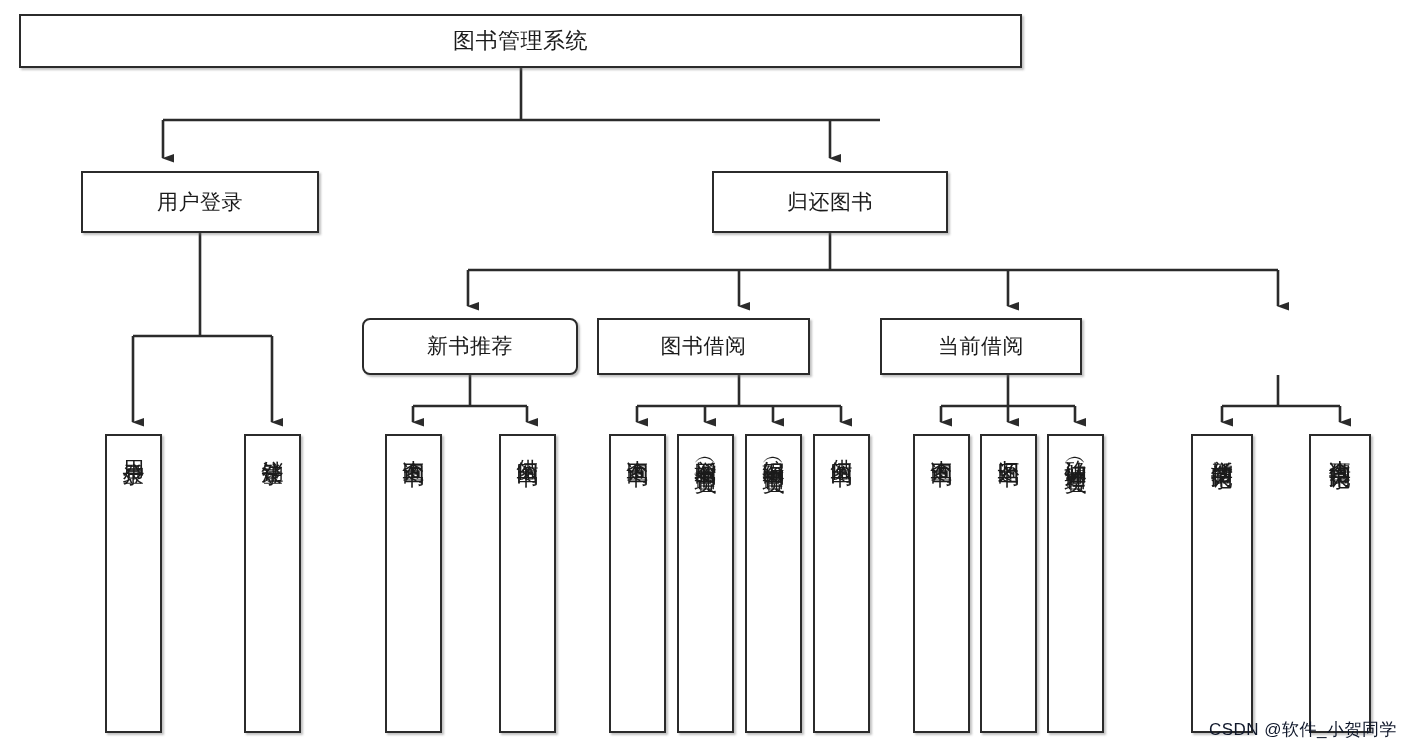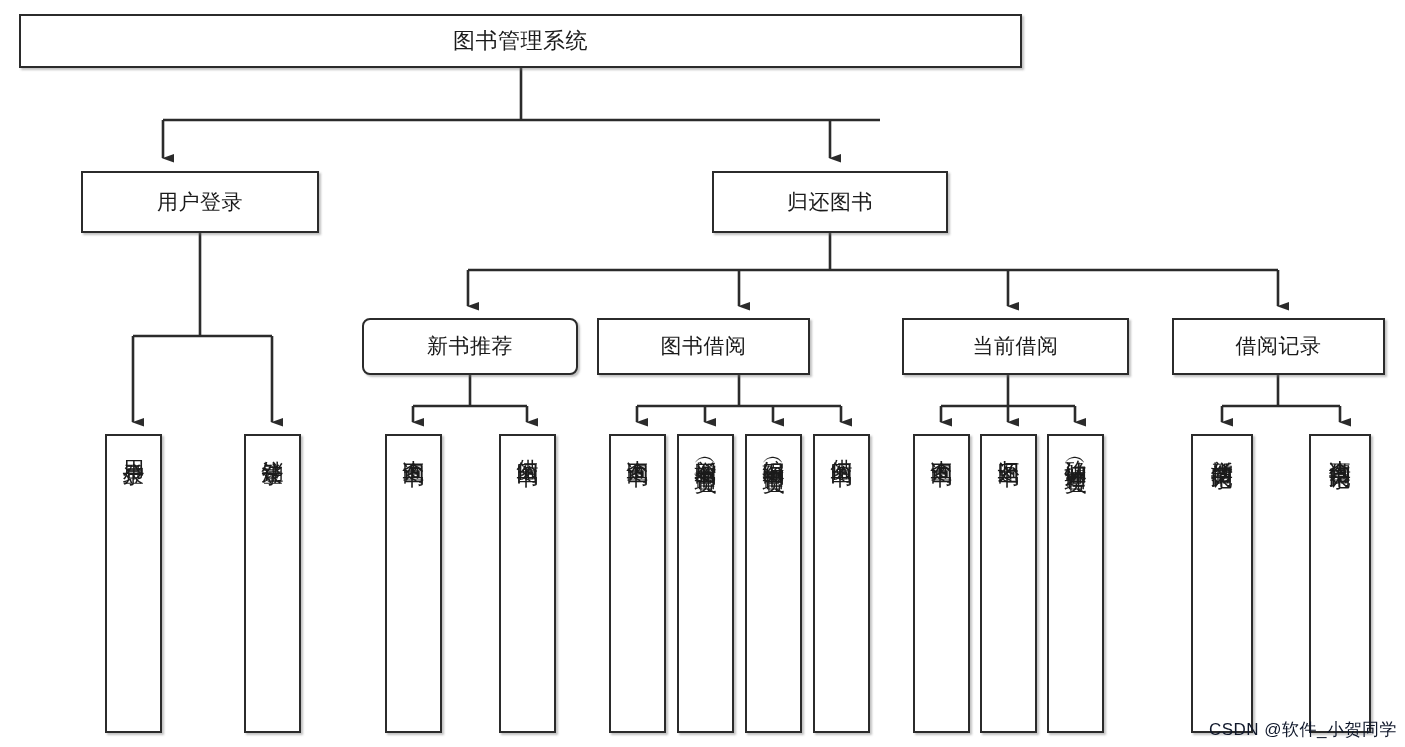--- a/index.html
+++ b/index.html
@@ -140,25 +140,22 @@
   <div class="node horiz" style="left:712px; top:171px; width:236px; height:62px;">
     <span class="label">归还图书</span>
   </div>
 
   <div class="node horiz" style="left:362px; top:318px; width:216px; height:57px;border-radius:8px;">
     <span class="label">新书推荐</span>
   </div>
   <div class="node horiz" style="left:597px; top:318px; width:213px; height:57px;">
     <span class="label">图书借阅</span>
   </div>
-  <div class="node horiz" style="left:902px; top:318px; width:227px; height:57px;">
+  <div class="node horiz" style="left:880px; top:318px; width:202px; height:57px;">
     <span class="label">当前借阅</span>
-  </div>
-  <div class="node horiz" style="left:1172px; top:318px; width:213px; height:57px;">
-    <span class="label">借阅记录</span>
   </div>
 
   <div class="node vert" style="left:105px; top:434px; width:57px; height:299px;">
     <span class="label">用户登录</span>
   </div>
   <div class="node vert" style="left:244px; top:434px; width:57px; height:299px;">
     <span class="label">注销登录</span>
   </div>
 
   <div class="node vert" style="left:385px; top:434px; width:57px; height:299px;">

